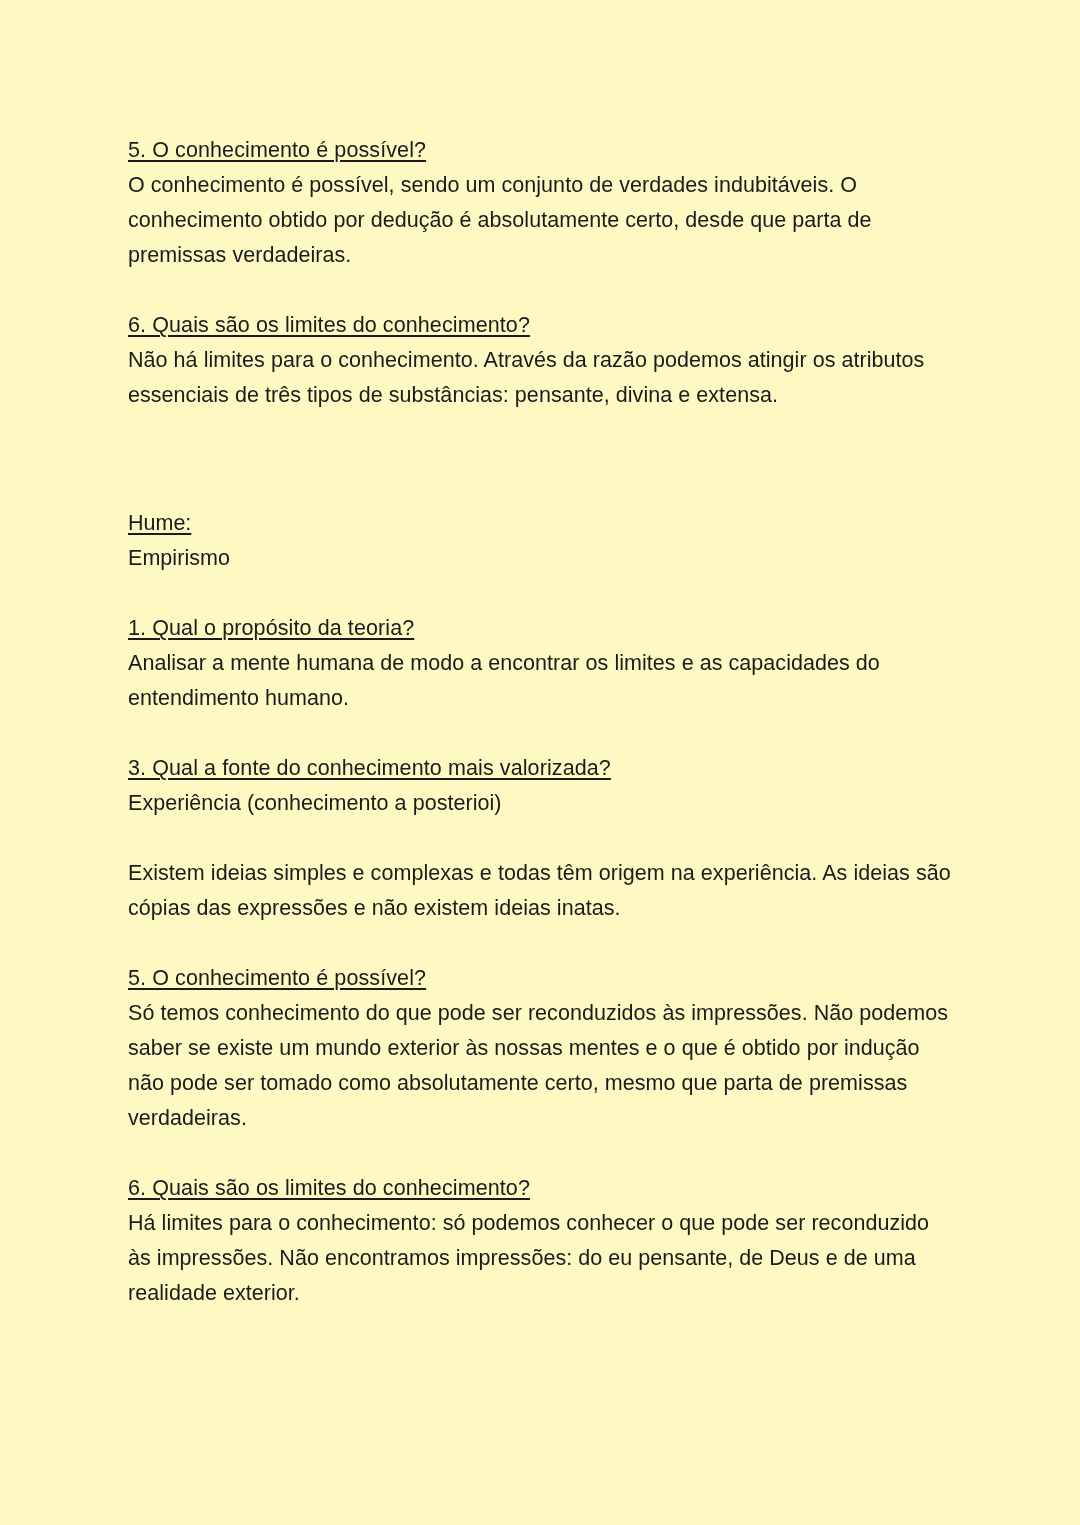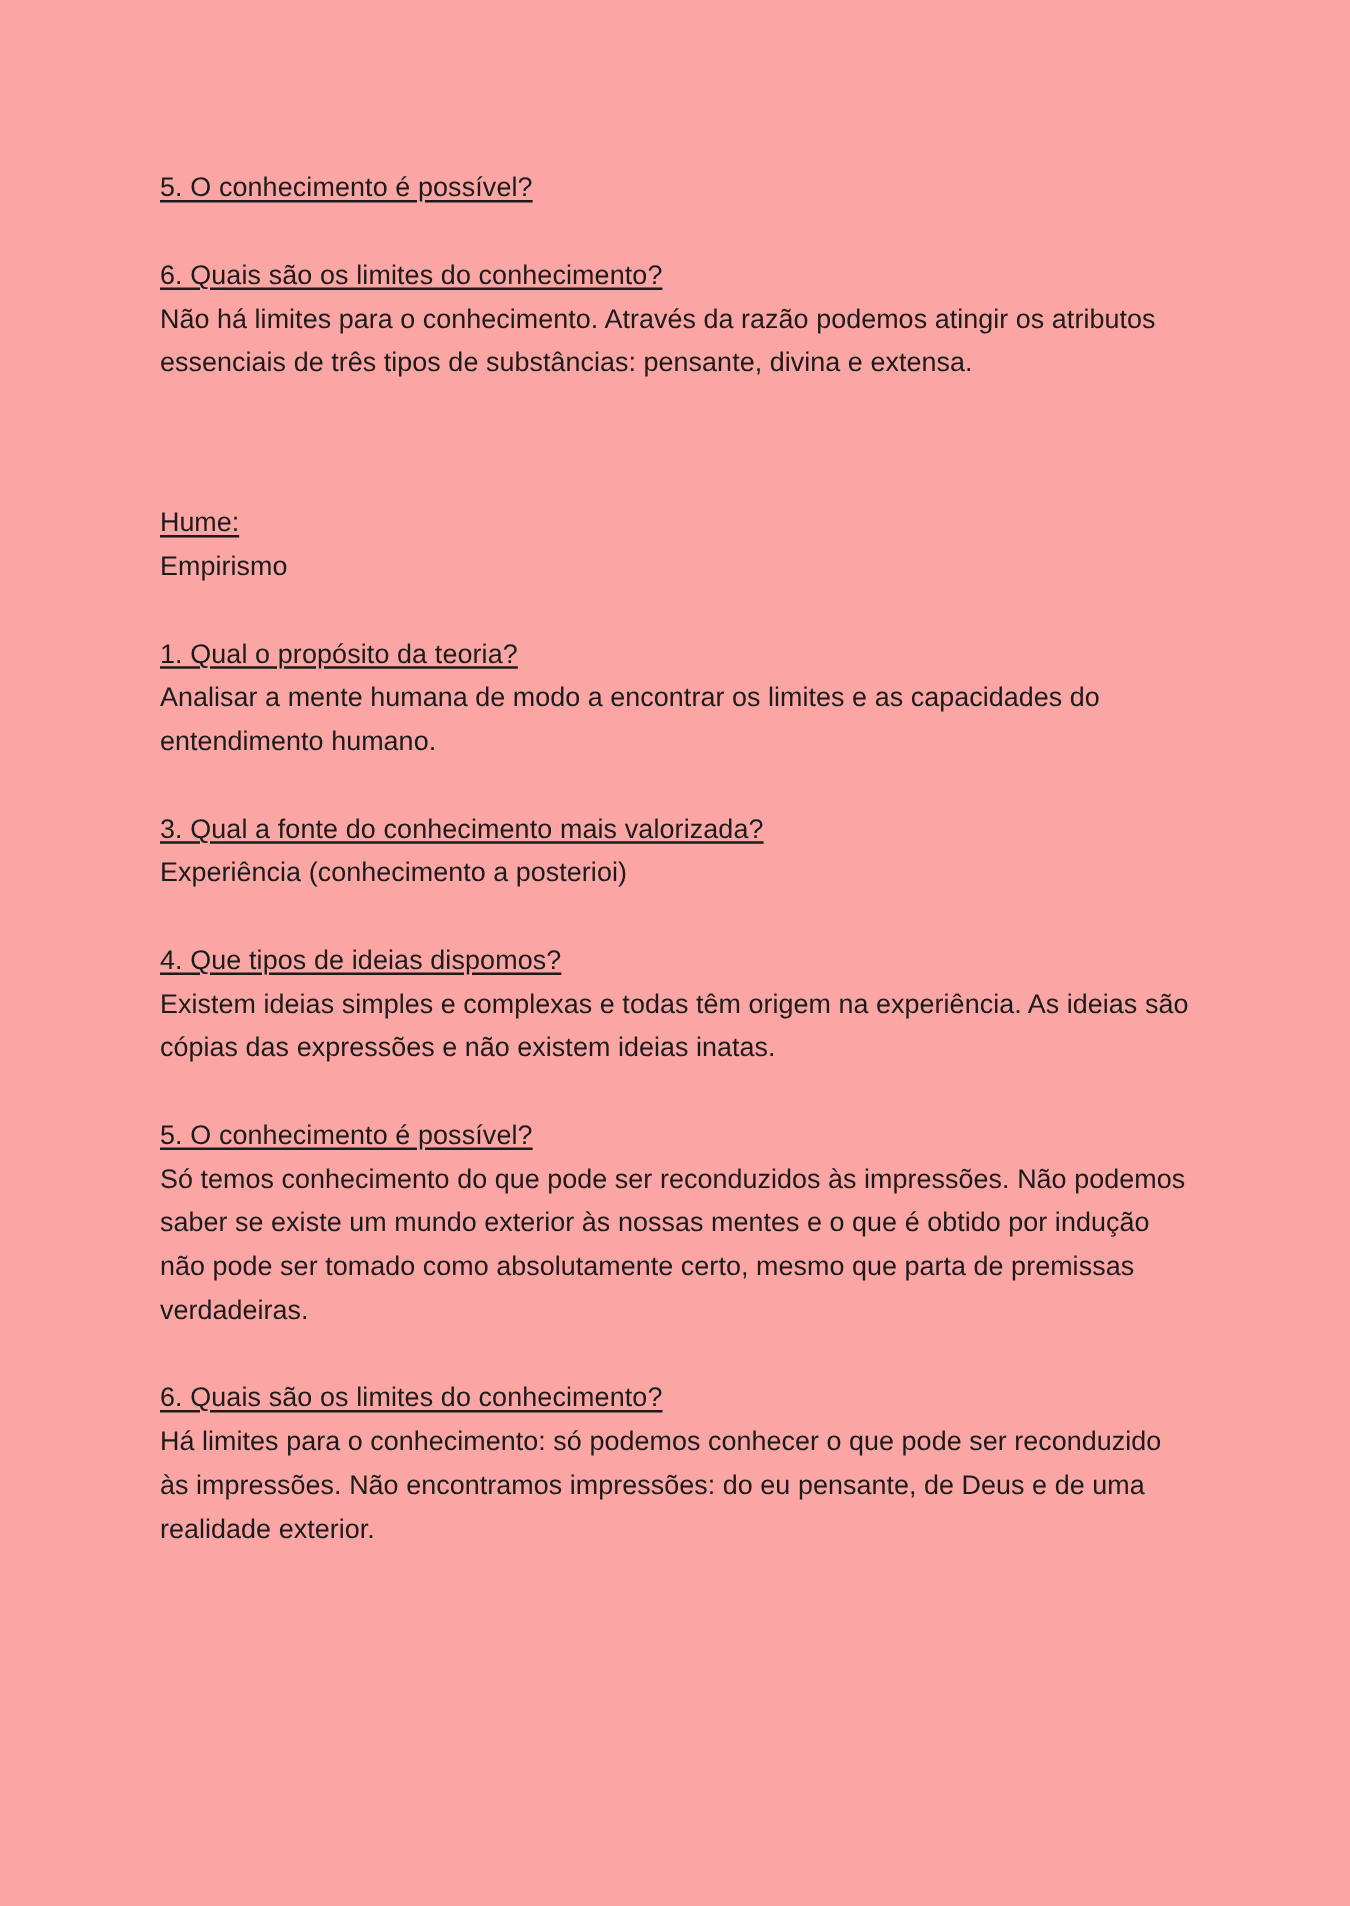--- a/index.html
+++ b/index.html
@@ -11,21 +11,21 @@
     width: 1080px;
     height: 1525px;
     font-family: "Liberation Sans", sans-serif;
     color: #1b1b1b;
     -webkit-font-smoothing: antialiased;
   }
   .page {
     position: relative;
     width: 1080px;
     height: 1525px;
-    background: #fca5a5;
+    background: #fef9c3;
     box-sizing: border-box;
     padding: 133px 128px 0 128px;
   }
   .doc-body {
     width: 824px;
   }
   .qa-block {
     margin: 0;
   }
   .q-heading {
@@ -62,20 +62,21 @@
   }
 </style>
 </head>
 <body>
 
 <div class="page">
   <div class="doc-body">
 
     <div class="qa-block">
       <div class="q-heading">5. O conhecimento é possível?</div>
+      <div class="a-text">O conhecimento é possível, sendo um conjunto de verdades indubitáveis. O conhecimento obtido por dedução é absolutamente certo, desde que parta de premissas verdadeiras.</div>
     </div>
 
     <div class="spacer-sm"></div>
 
     <div class="qa-block">
       <div class="q-heading">6. Quais são os limites do conhecimento?</div>
       <div class="a-text">Não há limites para o conhecimento. Através da razão podemos atingir os atributos essenciais de três tipos de substâncias: pensante, divina e extensa.</div>
     </div>
 
     <div class="spacer-lg"></div>
@@ -96,21 +97,20 @@
     <div class="spacer-sm"></div>
 
     <div class="qa-block">
       <div class="q-heading">3. Qual a fonte do conhecimento mais valorizada?</div>
       <div class="a-text">Experiência (conhecimento a posterioi)</div>
     </div>
 
     <div class="spacer-sm"></div>
 
     <div class="qa-block">
-      <div class="q-heading">4. Que tipos de ideias dispomos?</div>
       <div class="a-text">Existem ideias simples e complexas e todas têm origem na experiência. As ideias são cópias das expressões e não existem ideias inatas.</div>
     </div>
 
     <div class="spacer-sm"></div>
 
     <div class="qa-block">
       <div class="q-heading">5. O conhecimento é possível?</div>
       <div class="a-text">Só temos conhecimento do que pode ser reconduzidos às impressões. Não podemos saber se existe um mundo exterior às nossas mentes e o que é obtido por indução não pode ser tomado como absolutamente certo, mesmo que parta de premissas verdadeiras.</div>
     </div>
 

